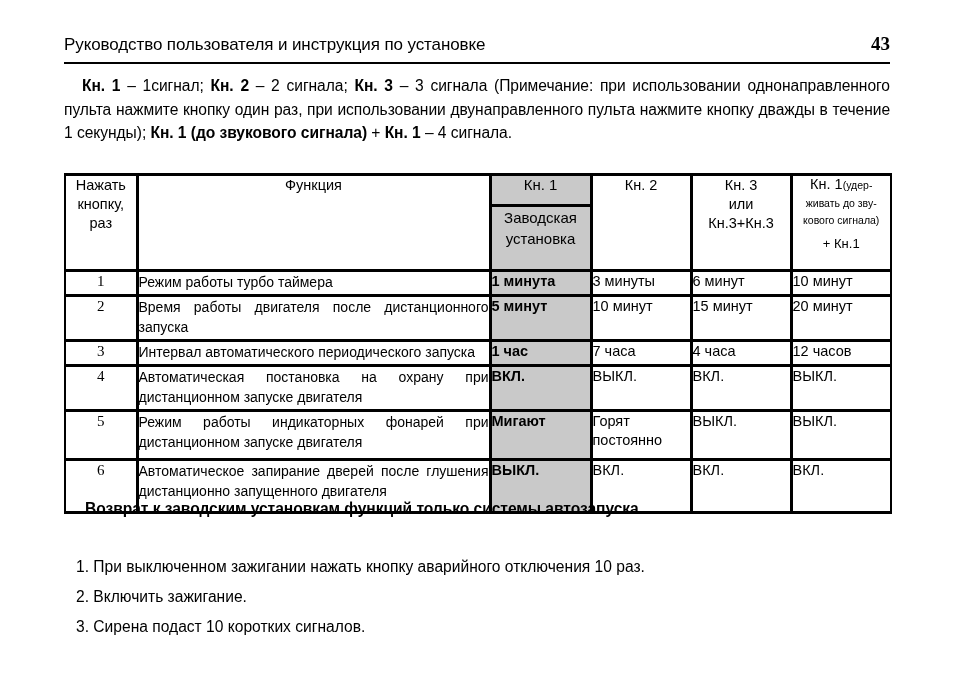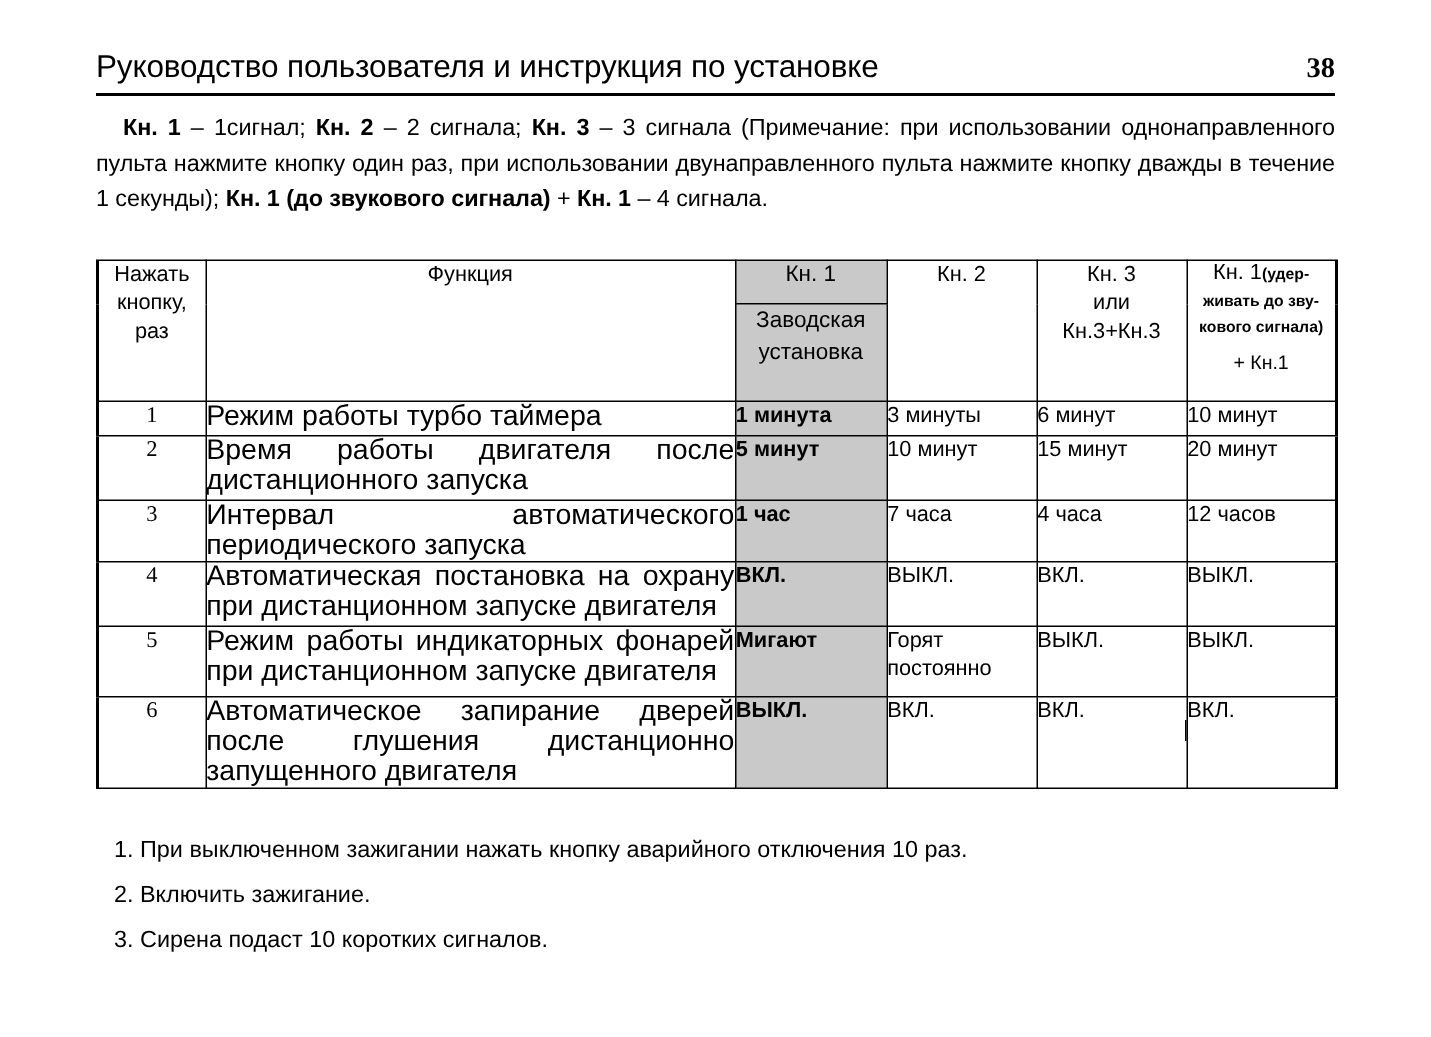--- a/index.html
+++ b/index.html
@@ -27,21 +27,21 @@
   .header {
     position: absolute;
     left: 64px;
     top: 33px;
     width: 826px;
     display: flex;
     align-items: baseline;
     justify-content: space-between;
   }
   .header-title {
-    font-size: 21px;
+    font-size: 17px;
     letter-spacing: -0.1px;
     white-space: nowrap;
   }
   .header-pageno {
     font-family: "Liberation Serif", serif;
     font-weight: bold;
     font-size: 19px;
   }
   .header-rule {
     position: absolute;
@@ -72,21 +72,21 @@
     left: 64px;
     top: 173px;
     width: 826px;
   }
   table.fn {
     border-collapse: collapse;
     width: 826px;
     table-layout: fixed;
   }
   table.fn td, table.fn th {
-    border: 1px solid #000000;
+    border: 3px solid #000000;
     padding: 0;
     vertical-align: top;
     font-weight: normal;
   }
   .c-num   { width: 72px;  }
   .c-fn    { width: 353px; }
   .c-b1    { width: 101px; }
   .c-b2    { width: 100px; }
   .c-b3    { width: 100px; }
   .c-b4    { width: 100px; }
@@ -120,42 +120,42 @@
     line-height: 21px;
   }
   .hd-plain { padding-top: 9px; }
   .hd-last {
     padding-top: 7px;
     font-size: 14.5px;
     line-height: 17.5px;
   }
   .hd-last .small {
     font-size: 10.5px;
-    font-weight: bold;
+    font-weight: normal;
   }
   .hd-last .plusrow {
     margin-top: 5px;
     font-size: 13px;
   }
 
   
   .bd {
     font-size: 14px;
     line-height: 19px;
   }
   .bd-num {
     text-align: center;
     font-family: "Liberation Serif", serif;
     font-size: 15px;
     padding-top: 2px;
   }
   .bd-fn {
     text-align: justify;
     padding: 3px 7px 2px 8px;
-    font-size: 19px;
+    font-size: 14px;
     line-height: 20px;
   }
   .bd-val {
     padding-top: 3px;
     font-size: 14.5px;
     line-height: 19px;
   }
   .bd-val.b { font-weight: bold; }
 
   .r1 td { height: 22px; }
@@ -200,21 +200,21 @@
   }
   .step { white-space: nowrap; }
 </style>
 </head>
 <body>
 
 <div class="page">
 
   <div class="header">
     <div class="header-title">Руководство пользователя и инструкция по установке</div>
-    <div class="header-pageno">38</div>
+    <div class="header-pageno">43</div>
   </div>
   <div class="header-rule"></div>
 
   <div class="intro" id="intro-paragraph"><b>Кн. 1</b><span> – 1сигнал; </span><b>Кн. 2</b><span> – 2 сигнала; </span><b>Кн. 3</b><span> – 3 сигнала (Примечание: при использовании однонаправленного пульта нажмите кнопку один раз, при использовании двунаправленного пульта нажмите кнопку дважды в течение 1 секунды); </span><b>Кн. 1 (до звукового сигнала)</b><span> + </span><b>Кн. 1</b><span> – 4 сигнала.</span></div>
 
   <div class="table-wrap">
     <table class="fn">
       <colgroup>
         <col class="c-num">
           <col class="c-fn">
@@ -314,19 +314,20 @@
           <td class="bd bd-val">ВКЛ.</td>
           <td class="bd bd-val">ВКЛ.</td>
           <td class="bd bd-val tbl-edge-r">ВКЛ.</td>
         </tr>
 
       </tbody>
     </table>
   </div>
   <div class="tail-tick"></div>
 
+  <div class="section-title">Возврат к заводским установкам функций только системы автозапуска</div>
   <div class="steps">
     <div class="step">1. При выключенном зажигании нажать кнопку аварийного отключения 10 раз.</div>
     <div class="step">2. Включить зажигание.</div>
     <div class="step">3. Сирена подаст 10 коротких сигналов.</div>
   </div>
 
 </div>
 
 </body></html>

